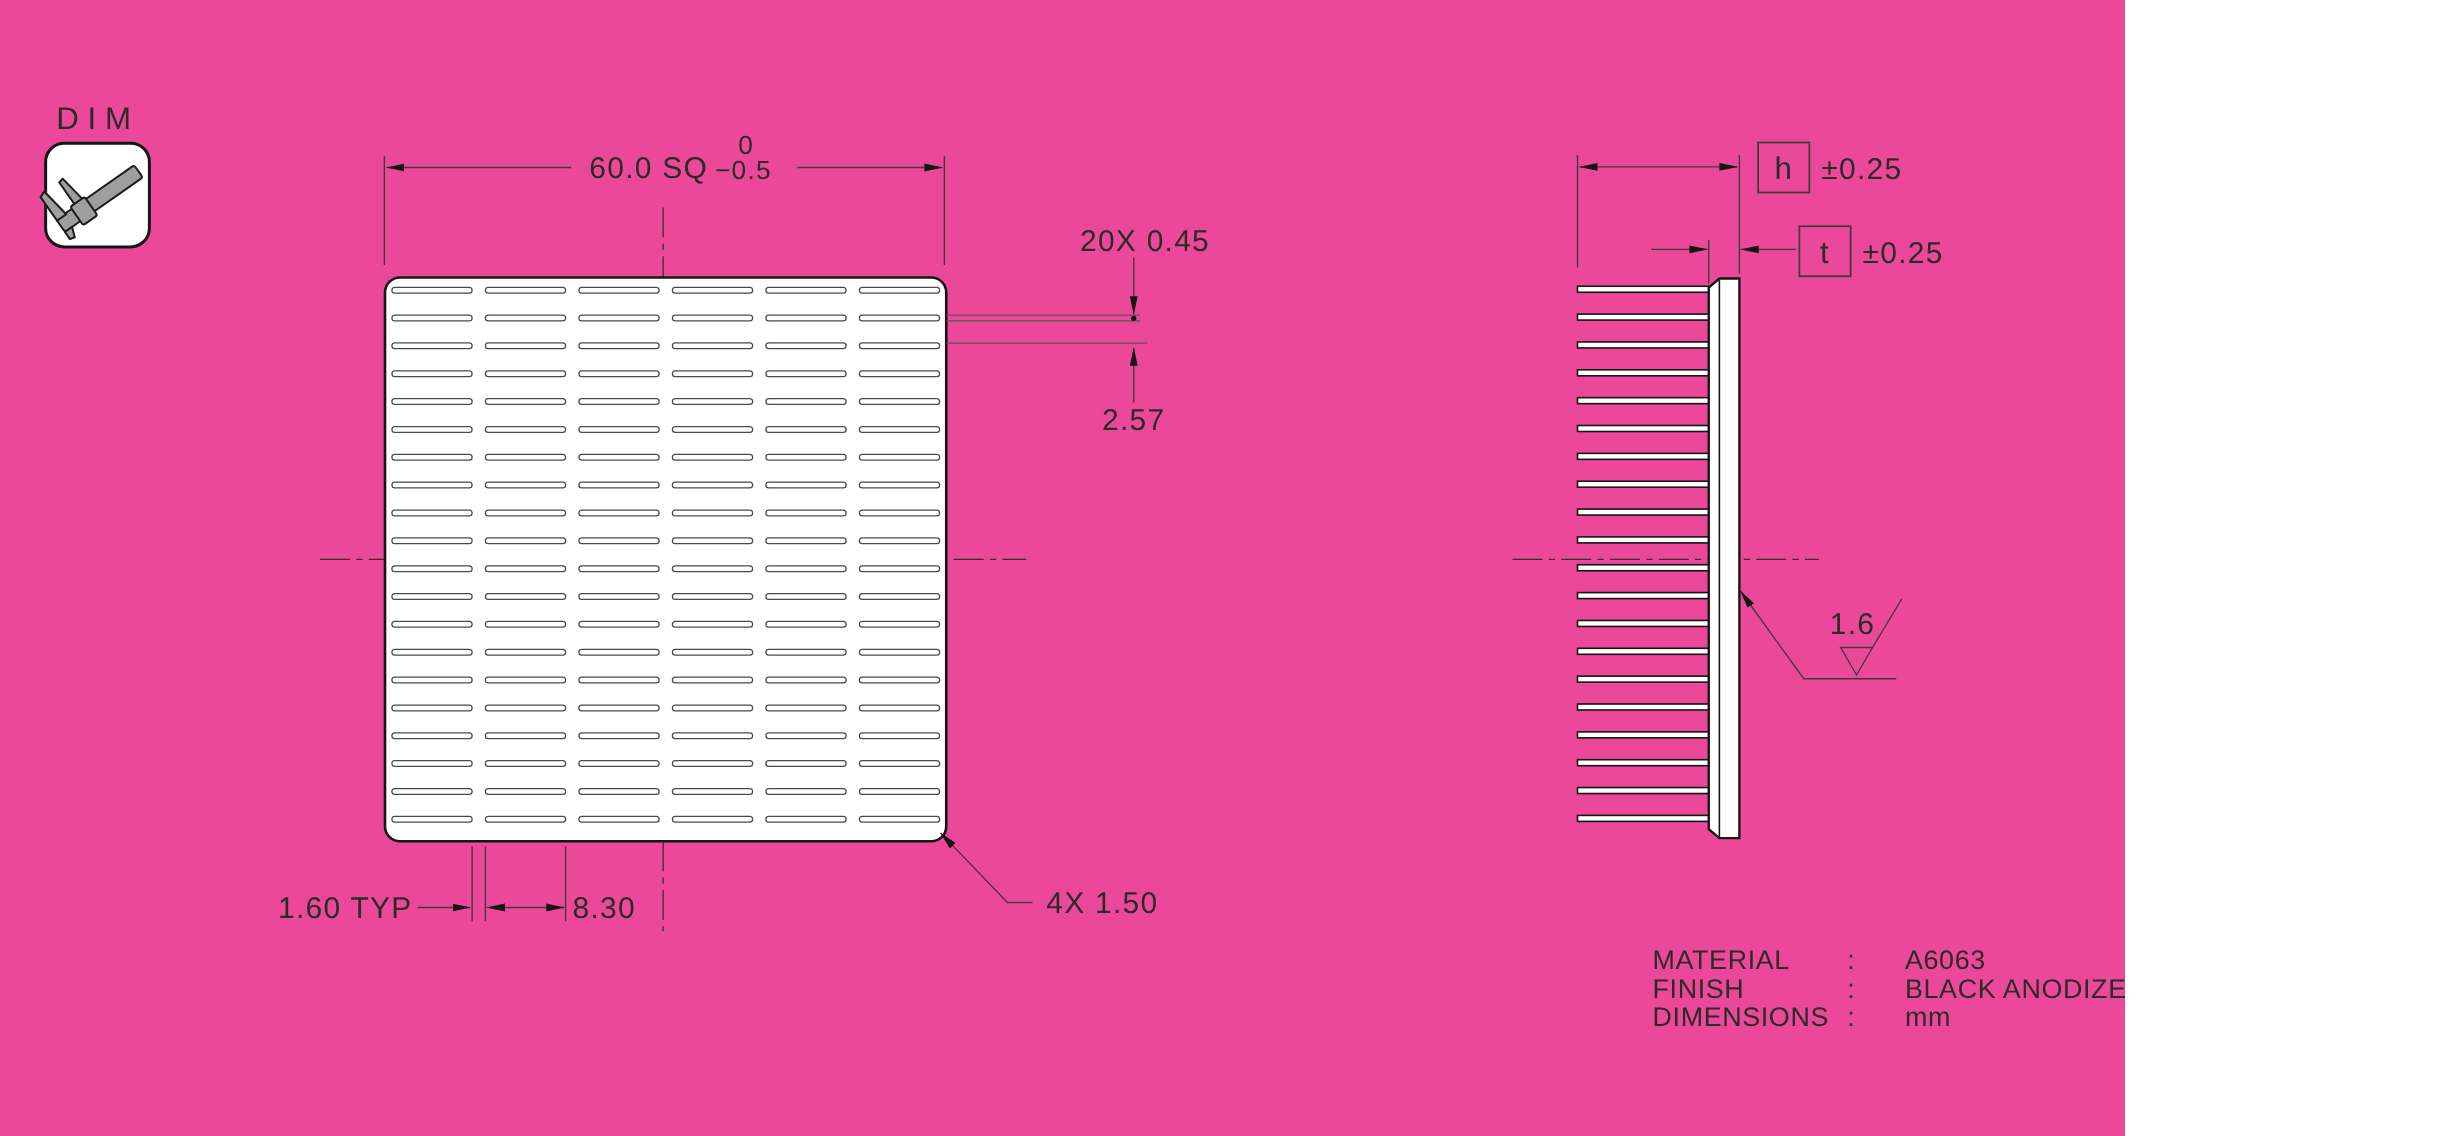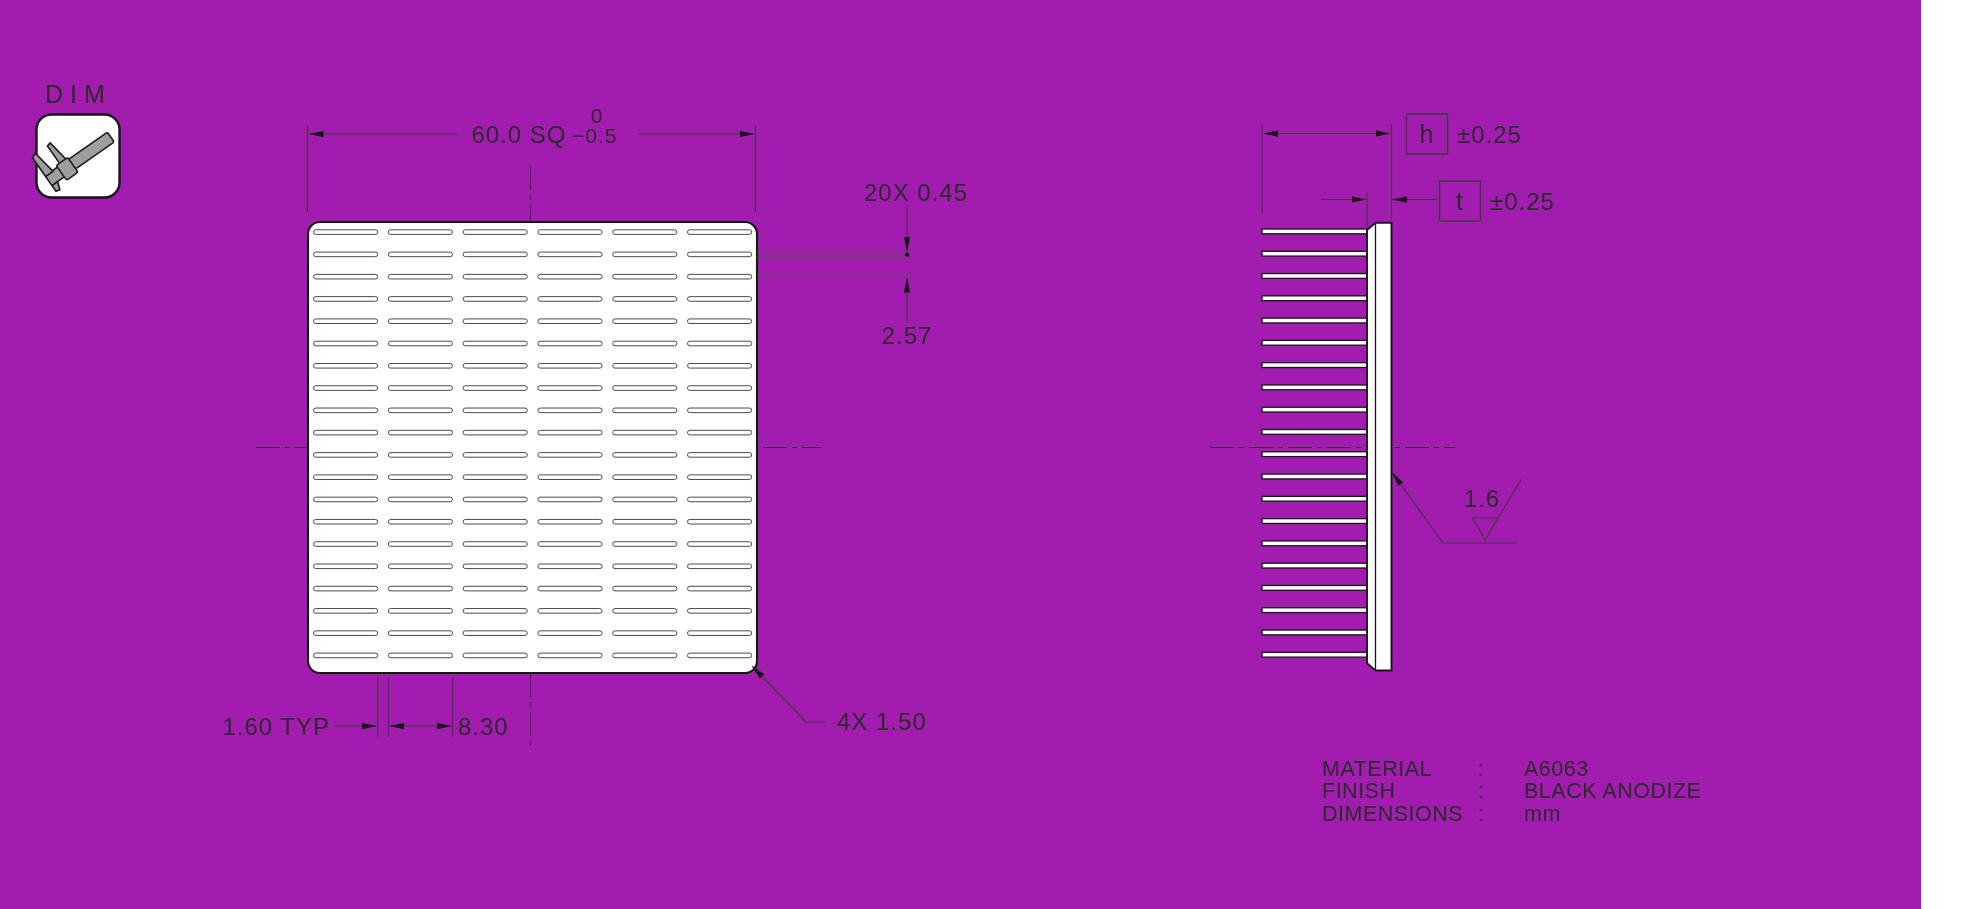--- a/index.html
+++ b/index.html
@@ -1,16 +1,16 @@
 <!DOCTYPE html>
 <html><head>
 <meta charset="utf-8">
 <style>
   html,body{margin:0;padding:0;background:#ffffff;width:1967px;height:909px;overflow:hidden;}
-  #canvas{position:relative;width:1921px;height:909px;background:#a21caf;}
+  #canvas{position:relative;width:1700px;height:909px;background:#ec4899;}
   svg text{font-family:"Liberation Sans","DejaVu Sans",sans-serif;fill:#2b2b2b;letter-spacing:1px;}
   .dimtxt{font-size:24px;}
   .toltxt{font-size:21px;}
   .boxtxt{font-size:25px;}
   .notetxt{font-size:21.5px;letter-spacing:0.5px;}
   .badgetxt{font-size:25px;letter-spacing:7px;}
   .outline{stroke:#161616;stroke-width:2.1;fill:#ffffff;}
   .thin{stroke:#3c3c3c;stroke-width:1.1;fill:none;}
   .xline{stroke:#565656;stroke-width:1;fill:none;}
   .center{stroke:#2e2e2e;stroke-width:1;fill:none;stroke-dasharray:24 5 5 5;}

